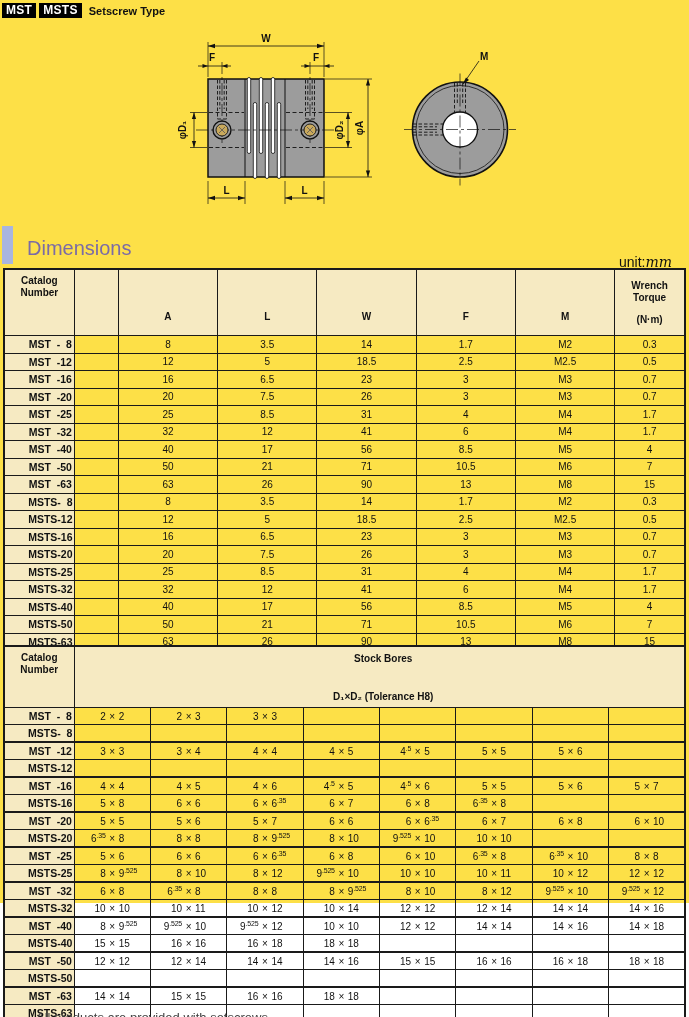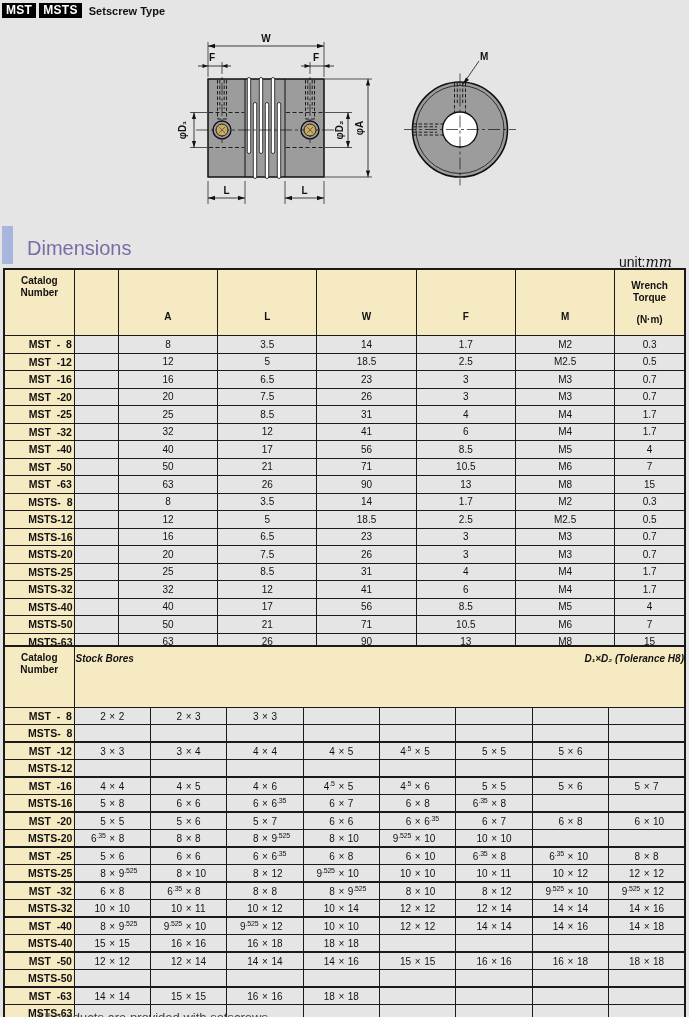--- a/index.html
+++ b/index.html
@@ -1,18 +1,18 @@
 <!DOCTYPE html>
 <html><head>
 <meta charset="utf-8">
 <style>
   html,body{margin:0;padding:0;}
   body{width:689px;height:1017px;overflow:hidden;background:#ffffff;
        font-family:"Liberation Sans","DejaVu Sans",sans-serif;color:#111;}
-  .page{position:relative;width:689px;height:1017px;background:#e5e5e5;}
+  .page{position:relative;width:689px;height:903px;background:#fde047;}
 
   
   .page-header{position:absolute;left:2px;top:3px;display:flex;align-items:center;gap:3px;}
   .badge{background:#000;color:#fff;font-weight:bold;font-size:12px;line-height:15px;
          padding:0 4px;letter-spacing:.3px;}
   .type-title{font-weight:bold;font-size:11px;margin-left:4px;}
 
   
   .drawing{position:absolute;left:0;top:0;width:689px;height:222px;}
   .drawing text{font-family:"Liberation Sans","DejaVu Sans",sans-serif;font-weight:bold;
@@ -37,22 +37,22 @@
          padding-left:22px;white-space:pre;}
   .dim-table td{text-align:center;height:16.5px;}
   .dim-table th{height:52px;vertical-align:middle;}
   .dim-table th.cath{vertical-align:top;padding-top:5px;line-height:1.2;}
   .dim-table th.letter{vertical-align:bottom;padding-bottom:13px;}
   .th-torque{display:flex;flex-direction:column;justify-content:space-between;
              height:46px;padding:4px 0 3px 0;line-height:1.2;}
   .bore-table td{height:16px;text-align:center;}
   .bore-table th{height:55px;}
   .bore-table th.cath{vertical-align:top;padding-top:5px;line-height:1.2;}
-  .th-bores{display:flex;flex-direction:row;justify-content:space-between;
-            height:49px;padding:5px 0 4px 1px;font-style:italic;}
+  .th-bores{display:flex;flex-direction:column;justify-content:space-between;
+            height:49px;padding:5px 0 4px 8px;}
   tr.grp td{border-top:2px solid #1a1a1a;}
   sup{font-size:7px;vertical-align:3.5px;letter-spacing:-.2px;}
   .bore{display:flex;justify-content:center;align-items:center;}
   .bore .d1{width:27px;text-align:right;}
   .bore .x{width:13px;text-align:center;}
   .bore .d2{width:27px;text-align:left;}
 
   .footnote{position:absolute;left:36px;top:1010px;width:400px;height:7px;
             overflow:hidden;font-size:13px;color:#444;}
 </style>

